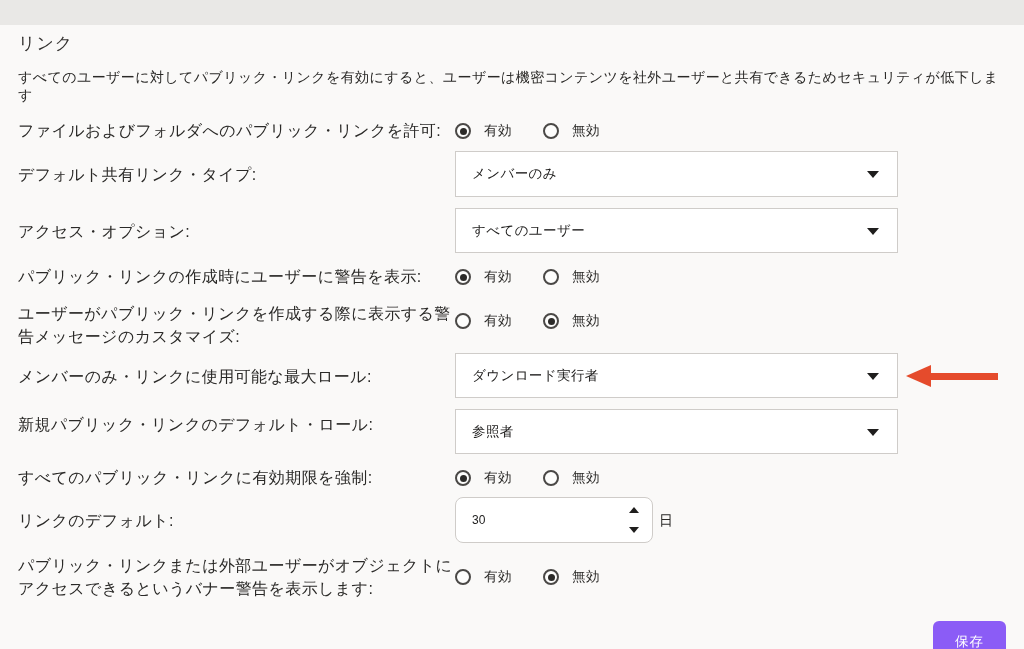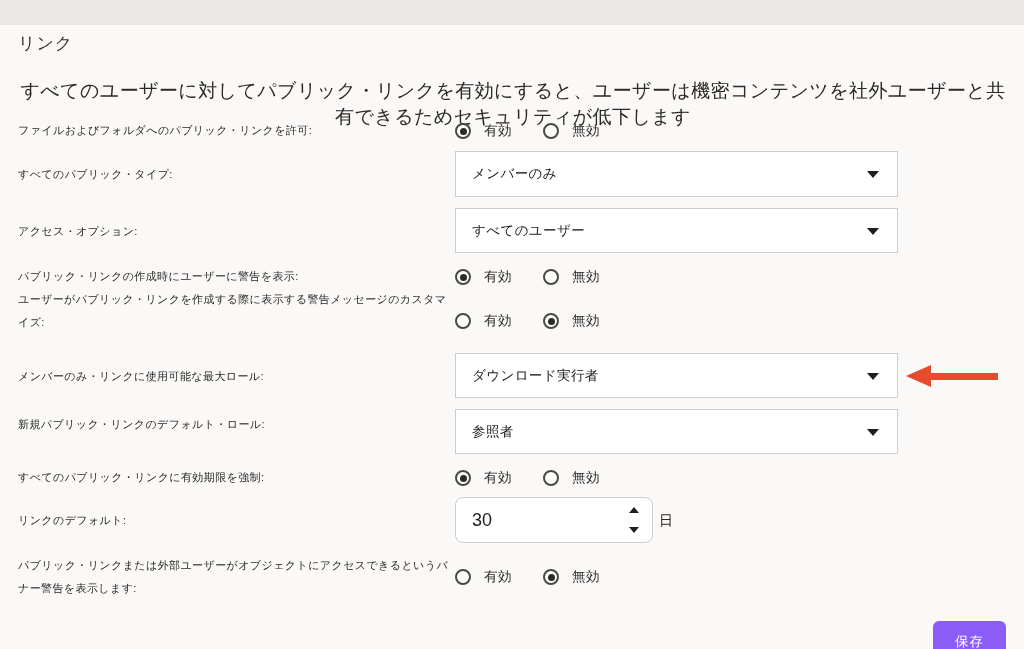--- a/index.html
+++ b/index.html
@@ -15,31 +15,30 @@
     margin-top: 25px;
   }
   .abs { position: absolute; }
   .page-title {
     left: 18px; top: 7px;
     font-size: 17px;
     letter-spacing: 1px;
     color: #33312f;
   }
   .page-desc {
-    left: 18px; top: 53px;
+    left: 18px; top: 44px;
     width: 990px;
-    font-size: 19px;
+    font-size: 14px;
     letter-spacing: 0.4px;
     color: #2a2927;
-    text-align: center;
   }
   .row-label {
     left: 18px;
     width: 440px;
-    font-size: 11px;
+    font-size: 16px;
     letter-spacing: 0.4px;
     line-height: 23px;
     color: #2a2927;
   }
   
   .radio-group {
     left: 455px;
     display: flex;
     align-items: center;
     height: 18px;
@@ -101,21 +100,21 @@
   .num-wrap {
     left: 455px; top: 472px;
     width: 198px; height: 46px;
   }
   .num-input {
     width: 100%; height: 100%;
     background: #ffffff;
     border: 1px solid #cfccc9;
     border-radius: 8px;
     font-family: inherit;
-    font-size: 18px;
+    font-size: 12px;
     color: #222120;
     padding: 0 30px 0 16px;
     outline: none;
   }
   .stepper {
     position: absolute;
     right: 12px; top: 0;
     width: 14px; height: 100%;
   }
   .step-up, .step-down {
@@ -173,41 +172,41 @@
   <div class="abs page-desc">すべてのユーザーに対してパブリック・リンクを有効にすると、ユーザーは機密コンテンツを社外ユーザーと共有できるためセキュリティが低下します</div>
 
   <div class="abs row-label" style="top:94px">ファイルおよびフォルダへのパブリック・リンクを許可:</div>
   <div class="abs radio-group" style="top:97px">
     <span class="radio checked"></span>
     <span class="radio-label">有効</span>
     <span class="radio"></span>
     <span class="radio-label">無効</span>
   </div>
 
-  <div class="abs row-label" style="top:138px">すべてのパブリック・タイプ:</div>
+  <div class="abs row-label" style="top:138px">デフォルト共有リンク・タイプ:</div>
   <div class="abs select-box" style="top:126px;height:46px">
     <span class="select-value">メンバーのみ</span>
     <span class="caret-down"></span>
   </div>
 
   <div class="abs row-label" style="top:195px">アクセス・オプション:</div>
   <div class="abs select-box" style="top:183px">
     <span class="select-value">すべてのユーザー</span>
     <span class="caret-down"></span>
   </div>
 
   <div class="abs row-label" style="top:240px">パブリック・リンクの作成時にユーザーに警告を表示:</div>
   <div class="abs radio-group" style="top:243px">
     <span class="radio checked"></span>
     <span class="radio-label">有効</span>
     <span class="radio"></span>
     <span class="radio-label">無効</span>
   </div>
 
-  <div class="abs row-label" style="top:263px">ユーザーがパブリック・リンクを作成する際に表示する警告メッセージのカスタマイズ:</div>
+  <div class="abs row-label" style="top:277px">ユーザーがパブリック・リンクを作成する際に表示する警告メッセージのカスタマイズ:</div>
   <div class="abs radio-group" style="top:287px">
     <span class="radio"></span>
     <span class="radio-label">有効</span>
     <span class="radio checked"></span>
     <span class="radio-label">無効</span>
   </div>
 
   <div class="abs row-label" style="top:340px">メンバーのみ・リンクに使用可能な最大ロール:</div>
   <div class="abs select-box" style="top:328px">
     <span class="select-value">ダウンロード実行者</span>

